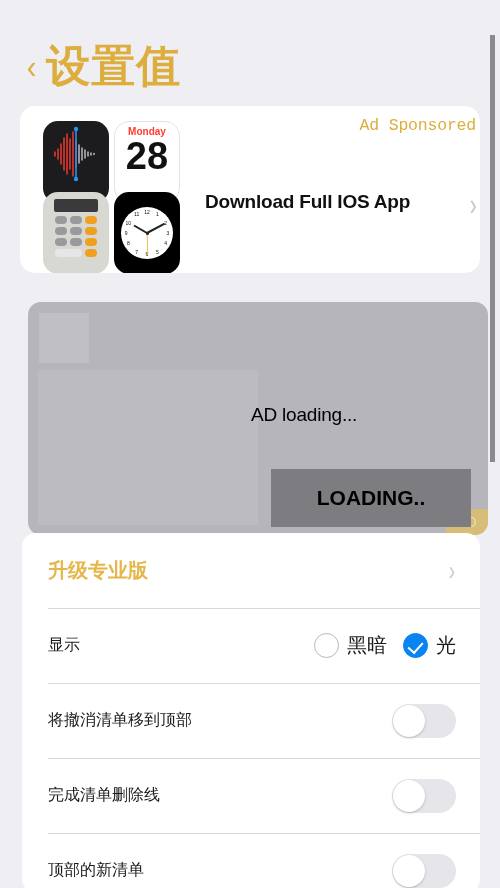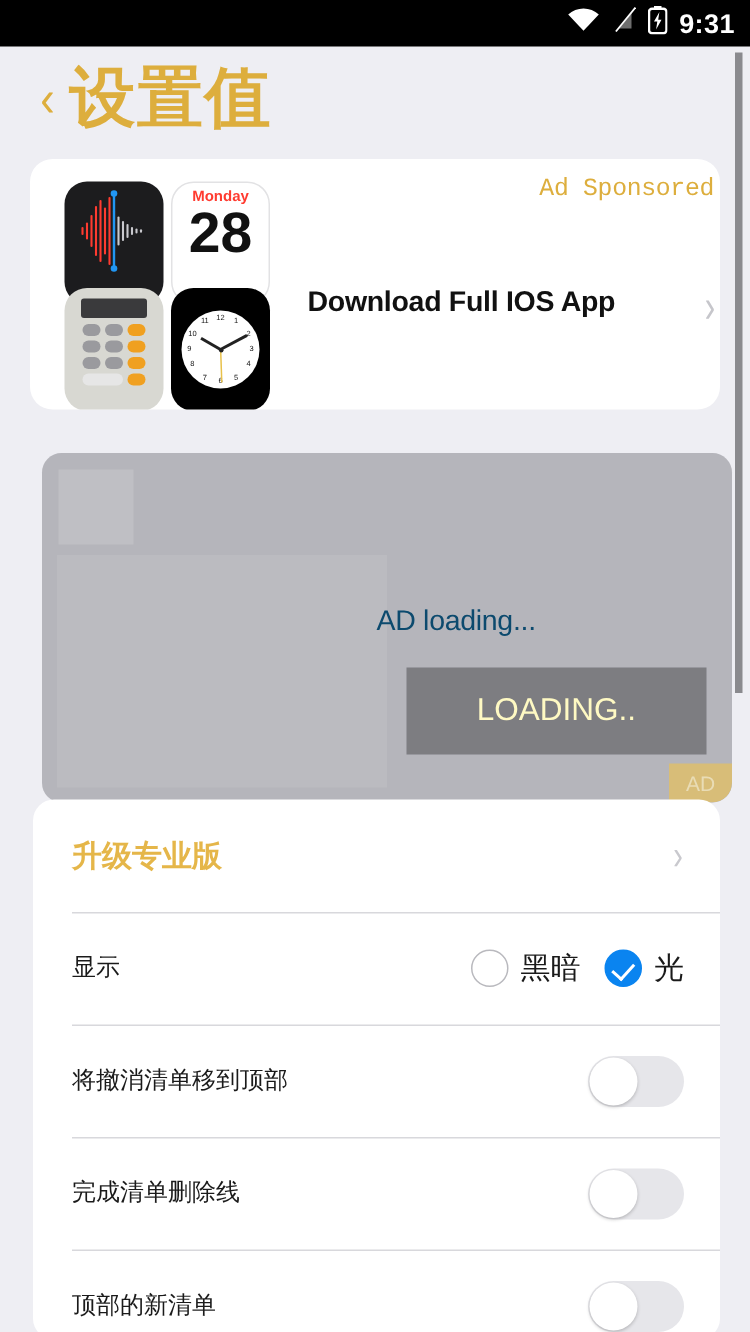--- a/index.html
+++ b/index.html
@@ -98,25 +98,25 @@
     transform: scaleX(0.8) scaleY(1.2);
   }
 
   
   .ad-loading {
     position: absolute; left: 28px; top: 271px; width: 460px; height: 233px;
     background: #b5b5bb; border-radius: 13px; overflow: hidden;
   }
   .sk-square { position: absolute; left: 11px; top: 11px; width: 50px; height: 50px; background: #bfbfc4; }
   .sk-rect { position: absolute; left: 10px; top: 68px; width: 220px; height: 155px; background: #bbbbc0; }
-  .ld-text { position: absolute; left: 251px; top: 373px; color: #0c4a6e; font-size: 19px; letter-spacing: -0.2px; }
+  .ld-text { position: absolute; left: 251px; top: 373px; color: #000000; font-size: 19px; letter-spacing: -0.2px; }
   .ld-btn {
-    position: absolute; left: 271px; top: 414px; width: 200px; height: 58px;
-    background: #7d7d81; color: #fef9c3; font-size: 21px;
-    display: flex; align-items: center; justify-content: center;
+    position: absolute; left: 271px; top: 438px; width: 200px; height: 58px;
+    background: #7d7d81; color: #000000; font-size: 21px;
+    display: flex; align-items: center; justify-content: center; font-weight: bold;
   }
   .ad-badge {
     position: absolute; right: 0px; bottom: 0px; width: 42px; height: 26px;
     background: #d8bd78; color: #e9dcb5; font-size: 14px;
     display: flex; align-items: center; justify-content: center;
     border-bottom-right-radius: 13px;
   }
 
   
   .settings-card {
@@ -162,42 +162,20 @@
     position: absolute; left: 1px; top: 1px; width: 32px; height: 32px;
     border-radius: 50%; background: #fff;
     box-shadow: 0 1px 2.5px rgba(0,0,0,0.22);
   }
 </style>
 </head>
 <body>
 
 <div id="root">
 
-  <div class="statusbar">
-    <span class="sb-icon">
-      <svg width="22" height="16" viewBox="0 0 22 16">
-          <path d="M11 15.5 L0.8 4.6 A15 15 0 0 1 21.2 4.6 Z" fill="#ffffff"></path>
-        </svg>
-    </span>
-    <span class="sb-icon">
-      <svg width="16" height="18" viewBox="0 0 16 18">
-        <path d="M2.5 15 L13 2.2 L13 15 Z" fill="#6e6e6e"></path>
-        <line x1="1.5" y1="17" x2="14.5" y2="1" stroke="#000000" stroke-width="2.4"></line>
-        <line x1="2.6" y1="17" x2="15.6" y2="1" stroke="#ffffff" stroke-width="1.2"></line>
-      </svg>
-    </span>
-    <span class="sb-icon">
-      <svg width="13" height="19" viewBox="0 0 13 19">
-        <rect x="4" y="0" width="5" height="1.6" fill="#ffffff"></rect>
-        <rect x="0.7" y="1.8" width="11.6" height="16.4" rx="2" fill="none" stroke="#ffffff" stroke-width="1.6"></rect>
-        <path d="M7.6 4 L4 10.4 L6.2 10.4 L5.4 15.6 L9 9.2 L6.8 9.2 Z" fill="#ffffff"></path>
-      </svg>
-    </span>
-    <span class="sb-time">9:31</span>
-  </div>
 
   <div class="scrollarea">
 
     <div class="page-title">
       <span class="back-chevron">‹</span>
       <span class="title-text">设置值</span>
     </div>
 
     <div class="ad-card">
       <span class="ad-sponsored">Ad Sponsored</span>

